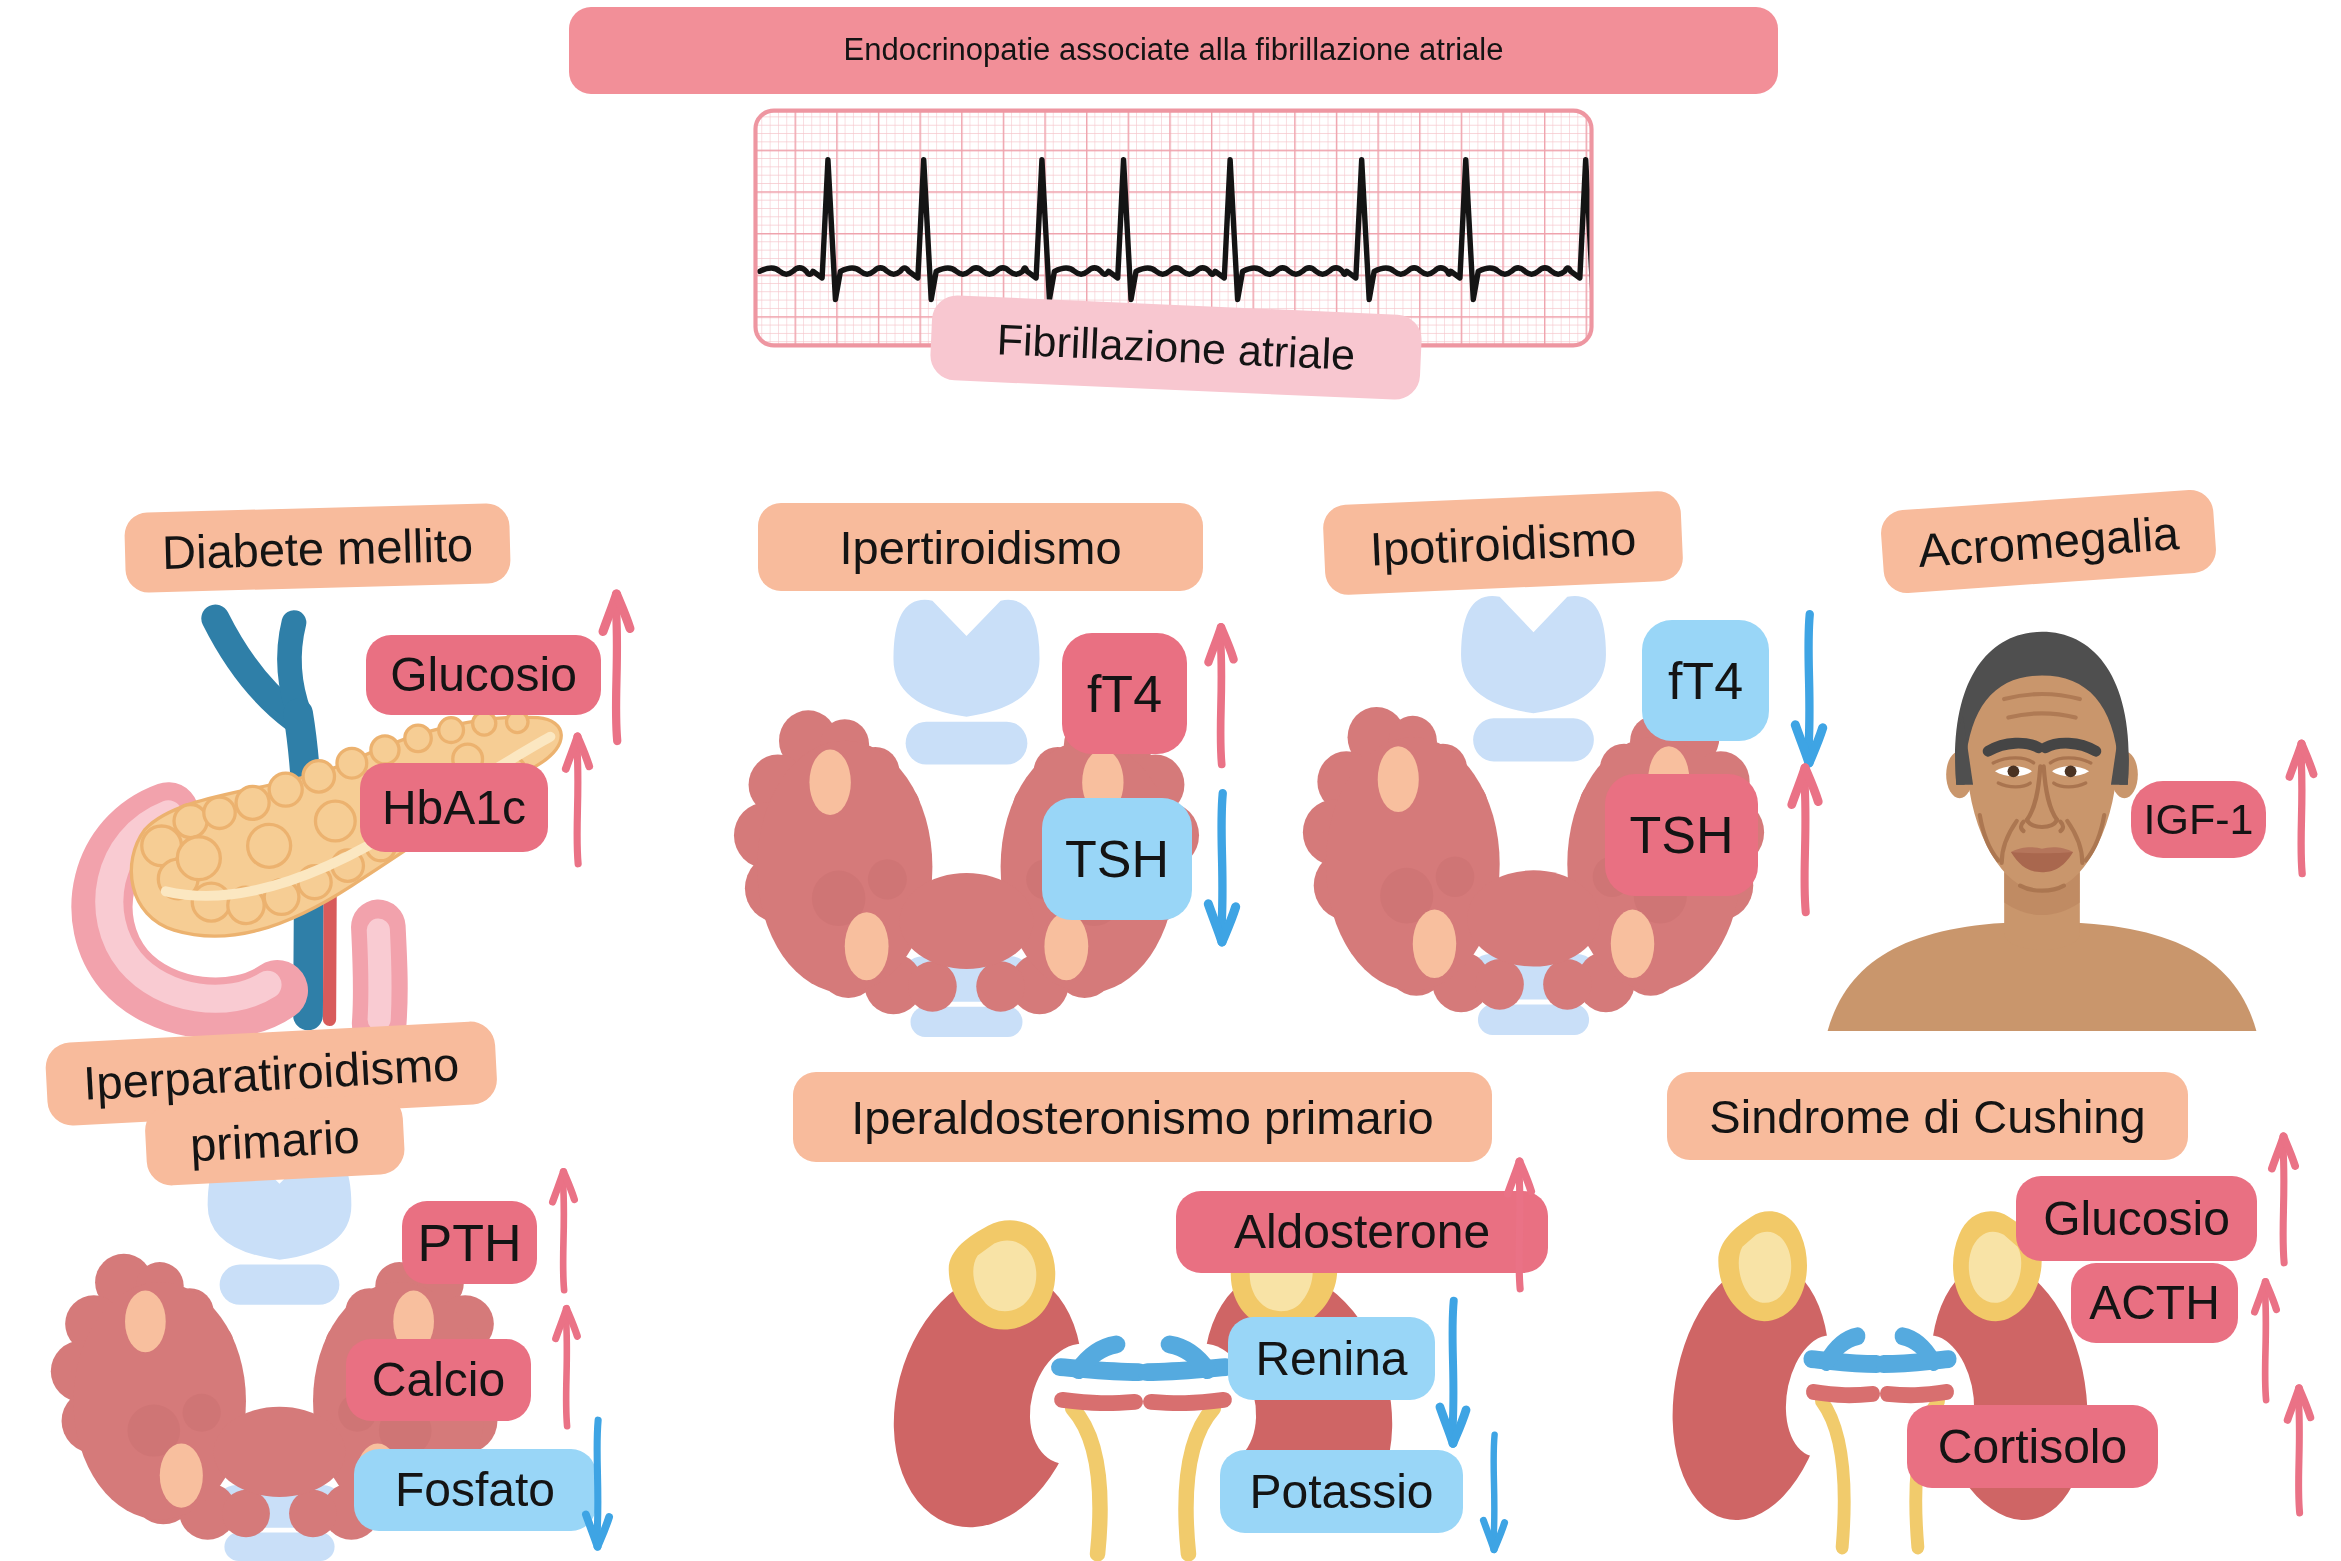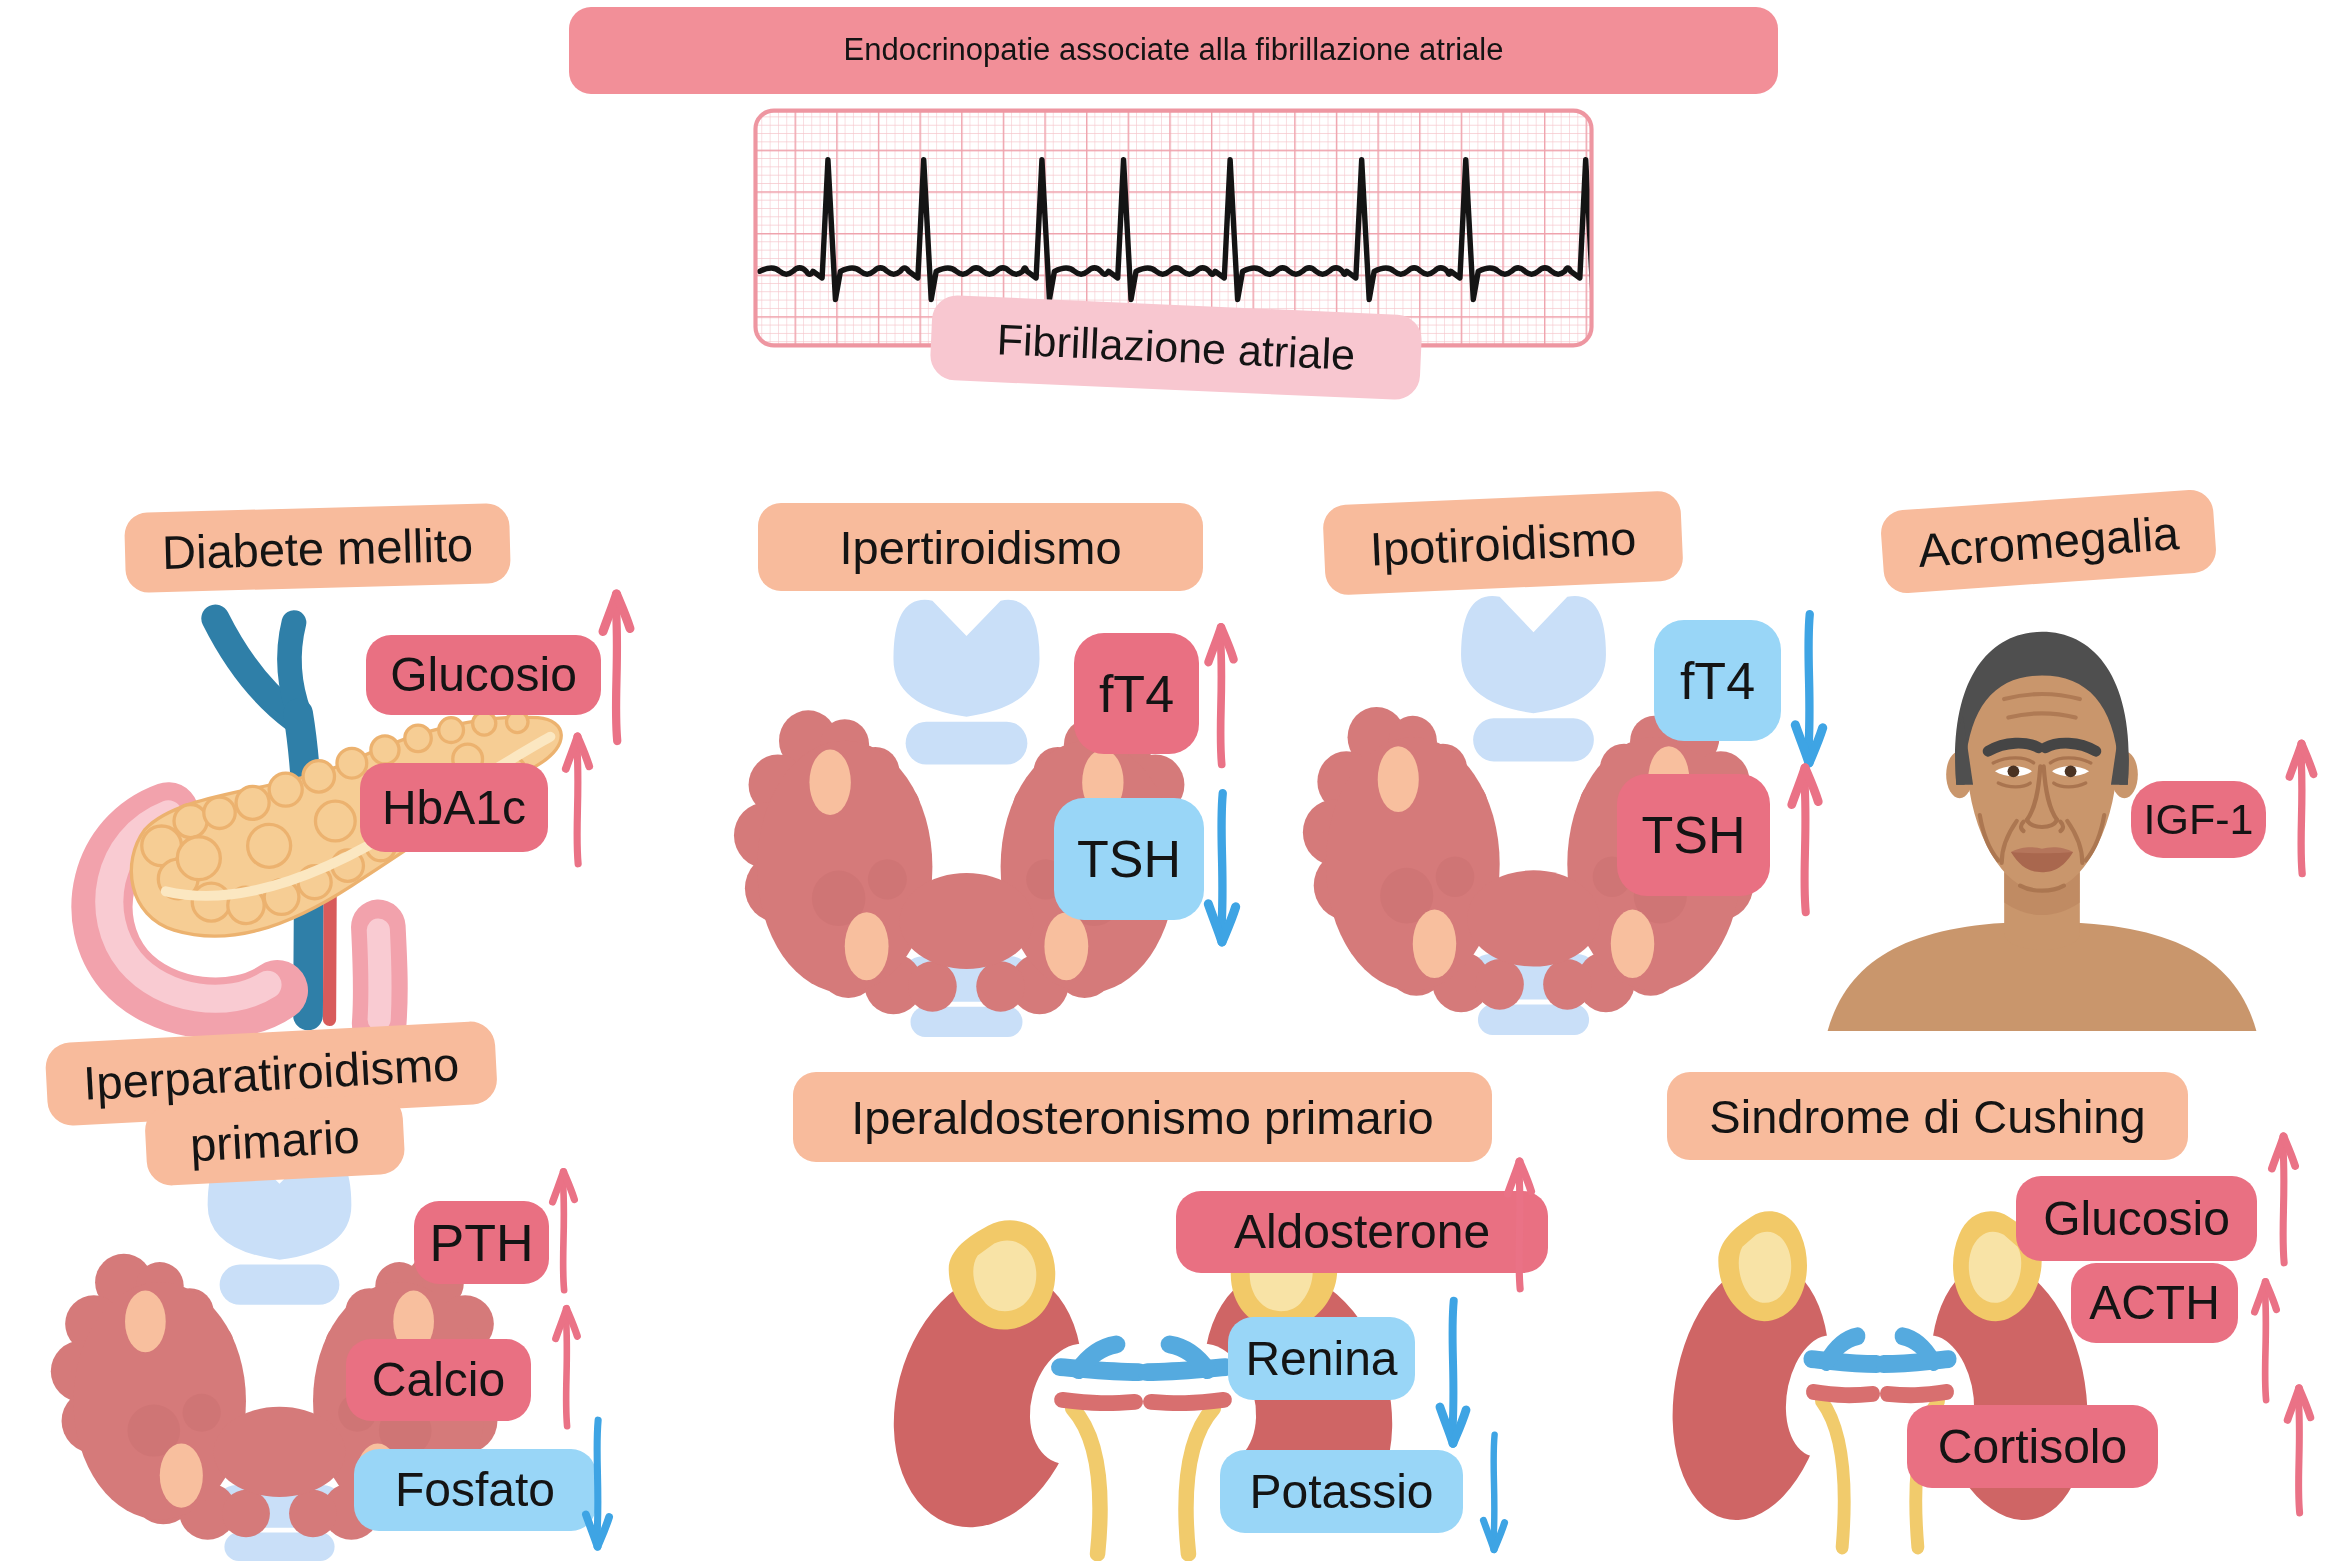--- a/index.html
+++ b/index.html
@@ -21,21 +21,21 @@
   .title{position:absolute;z-index:4;display:flex;align-items:center;justify-content:center;
          background:var(--title-badge,#F28F98);border-radius:22px;font-size:31px;}
   .caption{position:absolute;z-index:5;display:flex;align-items:center;justify-content:center;
          background:var(--caption-badge,#F8C7D0);border-radius:25px;font-size:43px;}
   .arrow{position:absolute;z-index:3;}
   .arrow.up{color:var(--arrow-up,#EA7286);}
   .arrow.down{color:var(--arrow-down,#3EA4E4);transform:scaleY(-1);}
   .lbl-wrap{position:absolute;z-index:4;}
   .lbl-line{background:var(--label-badge,#F8BB9C);border-radius:25px;font-size:47px;line-height:1;
             display:flex;align-items:center;justify-content:center;}
-  .fs62{font-size:52px;margin-left:12px;} .fs52{font-size:43px;}
+  .fs62{font-size:52px;} .fs52{font-size:43px;}
 </style>
 </head>
 <body>
 
 <svg width="0" height="0" style="position:absolute" aria-hidden="true">
   <defs>
     <symbol id="arrow" viewBox="0 0 60 220">
       <g fill="none" stroke="currentColor" stroke-linecap="round" stroke-linejoin="round">
         <path d="M31 212 C26 158 34 104 29 30" stroke-width="11"></path>
         <path d="M12 66 C19 46 26 29 30 16" stroke-width="12"></path>
@@ -313,21 +313,21 @@
     </svg>
 
   <svg class="organ" style="left:833px;top:1206px" width="620" height="356" viewBox="0 0 600 360" preserveAspectRatio="none">
       <use href="#kidneys"></use>
     </svg>
   <div class="label" style="left:793px;top:1072px;width:699px;height:90px">Iperaldosteronismo primario</div>
   <div class="badge high" style="left:1176px;top:1191px;width:372px;height:82px">Aldosterone</div>
   <svg class="arrow up" style="left:1496px;top:1151px" width="47" height="143" viewBox="0 0 60 220">
       <use href="#arrow"></use>
     </svg>
-  <div class="badge low" style="left:1228px;top:1317px;width:187px;height:83px">Renina</div>
+  <div class="badge low" style="left:1228px;top:1317px;width:207px;height:83px">Renina</div>
   <svg class="arrow down" style="left:1429px;top:1295px" width="48" height="160" viewBox="0 0 60 220">
       <use href="#arrow"></use>
     </svg>
   <div class="badge low" style="left:1220px;top:1450px;width:243px;height:83px">Potassio</div>
   <svg class="arrow down" style="left:1470px;top:1430px" width="48" height="129" viewBox="0 0 60 220">
       <use href="#arrow"></use>
     </svg>
 
   <svg class="organ" style="left:1622px;top:1197px" width="516" height="358" viewBox="0 0 600 360" preserveAspectRatio="none">
       <use href="#kidneys"></use>

